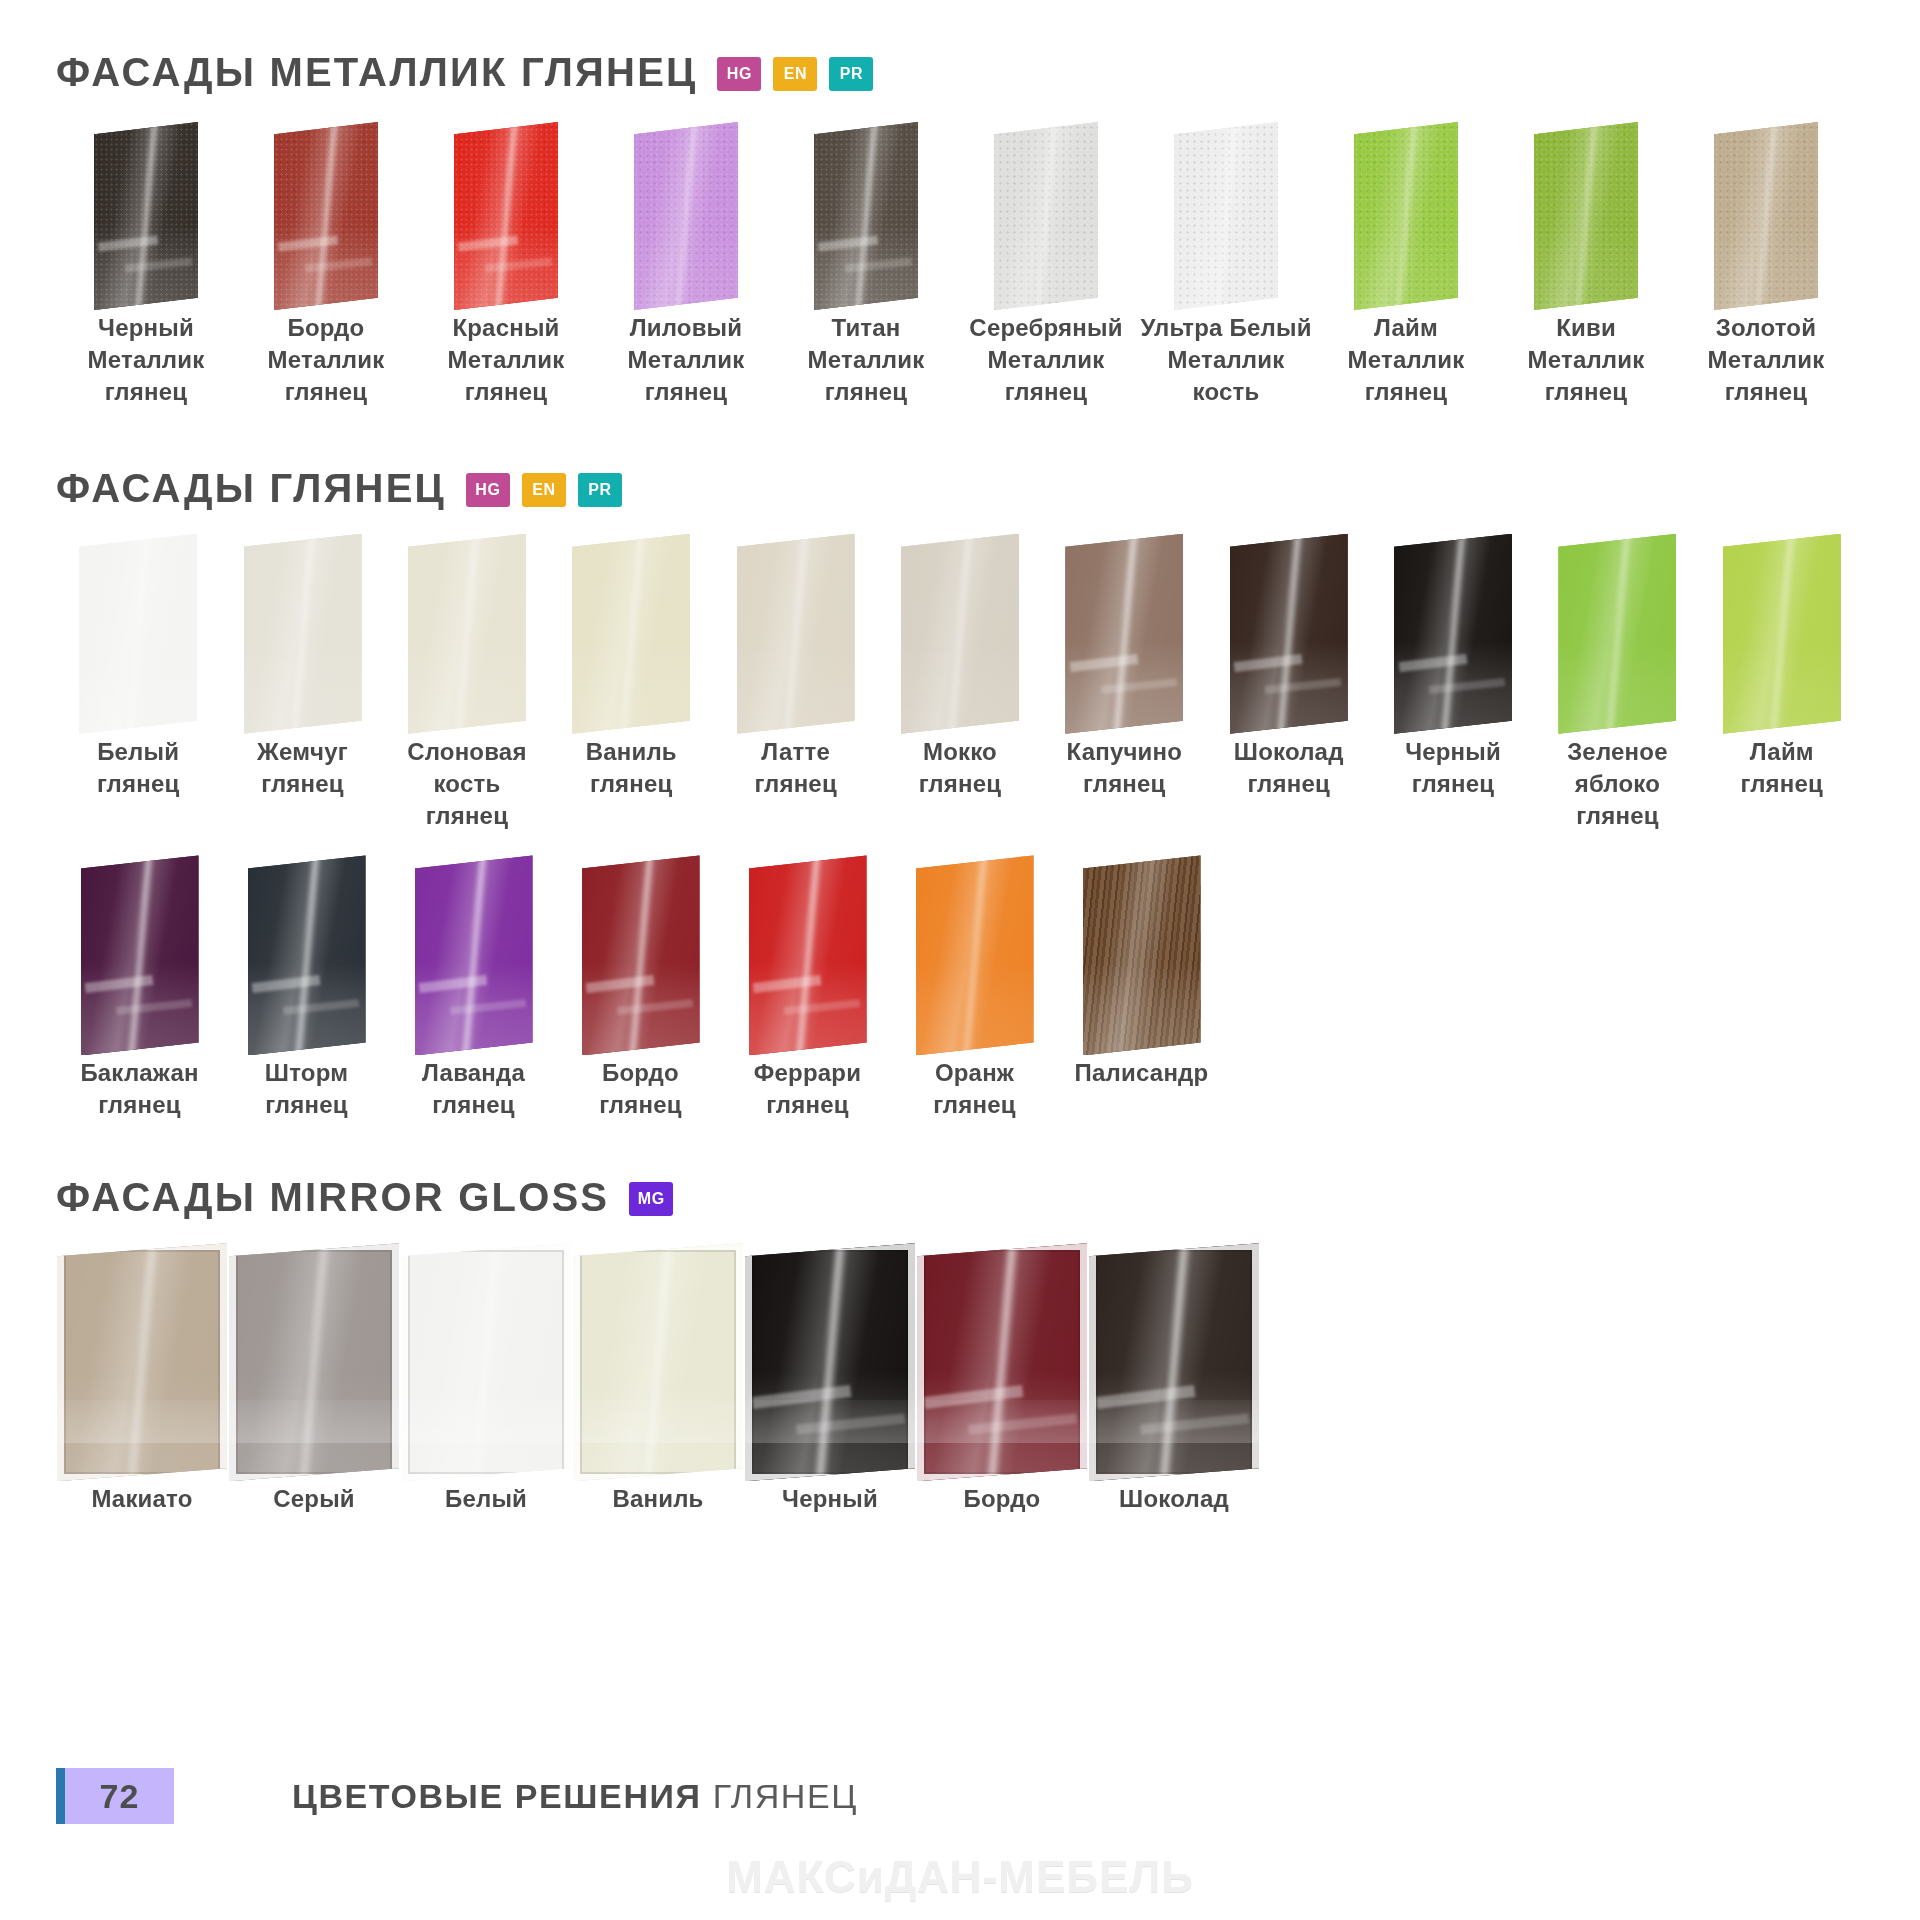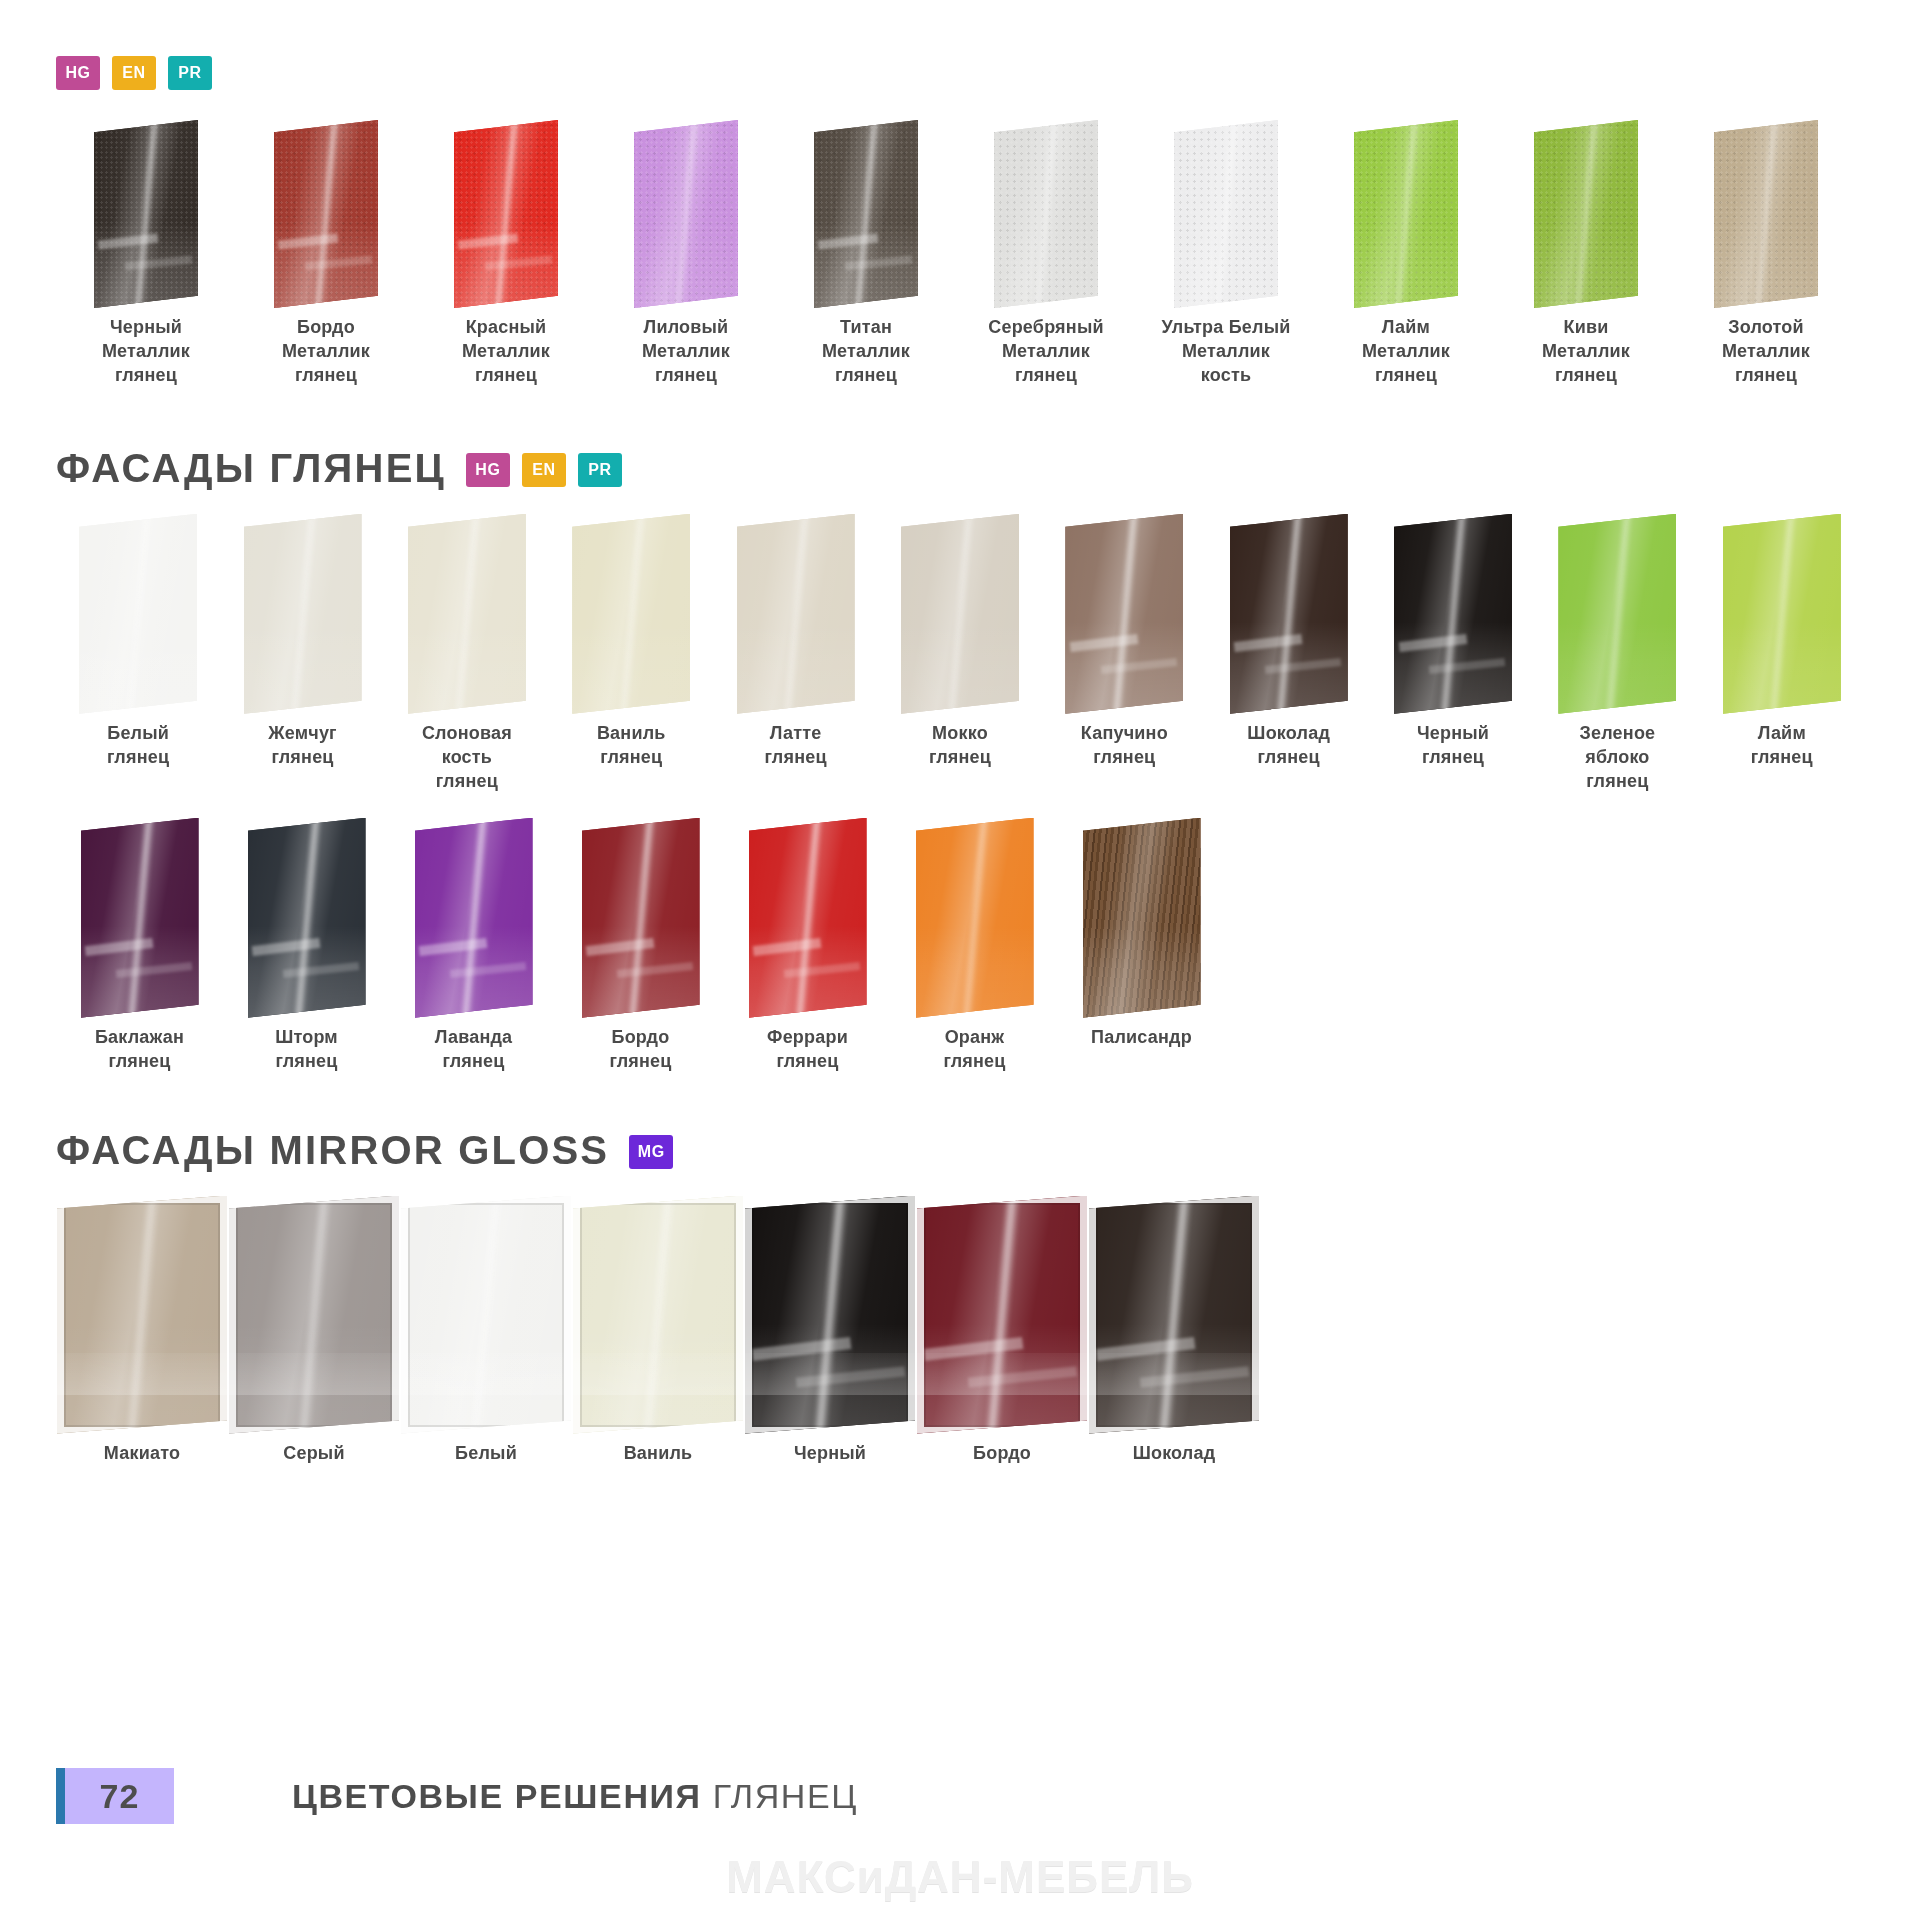--- a/index.html
+++ b/index.html
@@ -121,23 +121,23 @@
     position:absolute; inset:0;
     background-image: repeating-linear-gradient(96deg,
       rgba(0,0,0,.30) 0px, rgba(0,0,0,.30) 2px,
       rgba(255,255,255,.05) 2px, rgba(255,255,255,.05) 5px,
       rgba(0,0,0,.16) 5px, rgba(0,0,0,.16) 8px,
       rgba(255,255,255,.10) 8px, rgba(255,255,255,.10) 12px);
     opacity: .85;
   }
 
   .cap {
-    margin-top: 8px;
+    margin-top: 2px;
     text-align: center;
-    font-size: 18px;
+    font-size: 24px;
     font-weight: 700;
     line-height: 1.33;
     color: #4a4a4a;
     letter-spacing: .2px;
     white-space: pre-line;
   }
 
   
   #footer {
     position: absolute;
@@ -183,20 +183,21 @@
     text-shadow: 0 1px 0 #e4e4e4;
     user-select: none;
   }
 </style>
 </head>
 <body>
 
 <div id="page">
 
   <div class="section-head" style="padding-top:52px;">
+    <div class="section-title">ФАСАДЫ МЕТАЛЛИК ГЛЯНЕЦ</div>
     <div class="badges">
       <span class="badge" style="background: rgb(191, 75, 149);">HG</span>
       <span class="badge" style="background: rgb(239, 175, 28);">EN</span>
       <span class="badge" style="background: rgb(19, 174, 174);">PR</span>
     </div>
   </div>
   <div class="row" style="margin-top:30px;">
       <div class="cell" style="width: 180px;">
         <div class="panel-wrap">
           <div class="panel metallic" style="width: 104px; height: 188px; background: rgb(46, 39, 34);">

